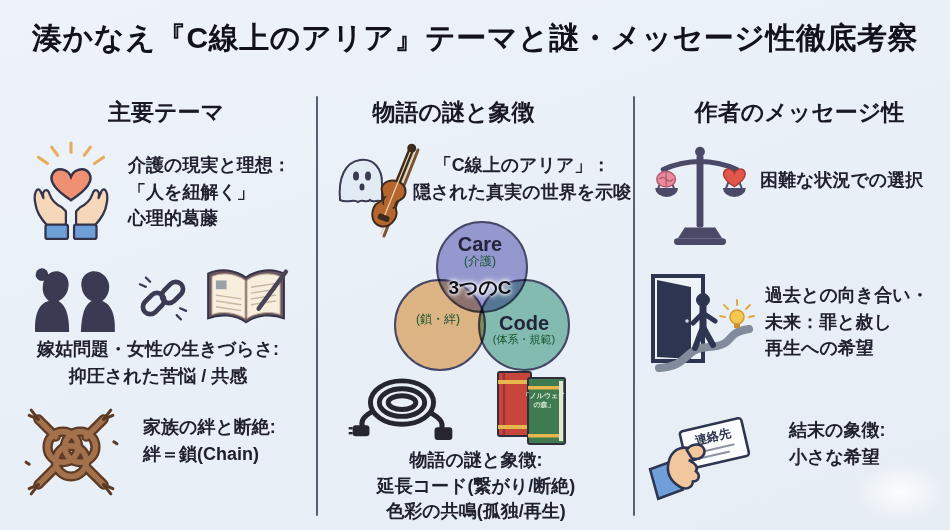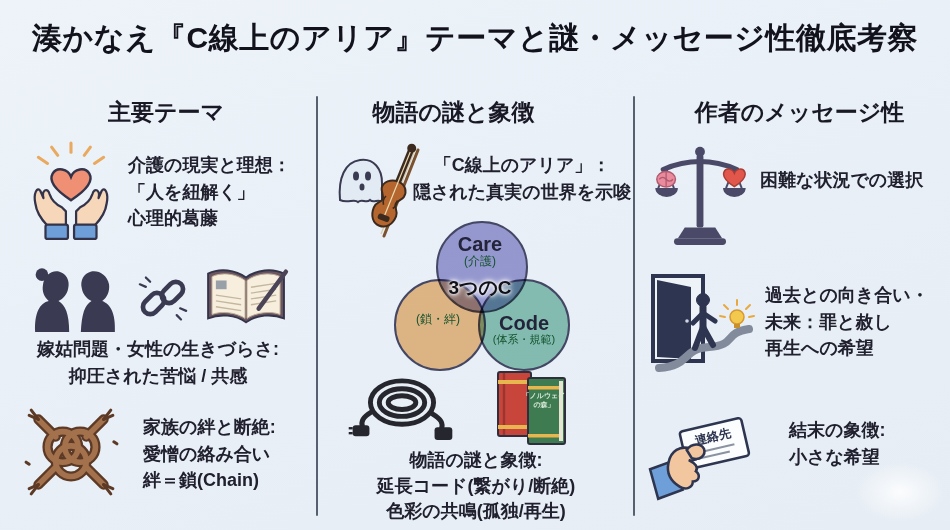--- a/index.html
+++ b/index.html
@@ -130,21 +130,20 @@
     <line x1="18" y1="82" x2="11" y2="91"></line>
       <line x1="18" y1="82" x2="9" y2="86"></line>
     <line x1="82" y1="82" x2="89" y2="91"></line>
       <line x1="82" y1="82" x2="91" y2="86"></line>
     <line x1="6" y1="60" x2="9" y2="62"></line>
       <line x1="92" y1="40" x2="95" y2="42"></line>
   </g>
 </svg>
 <div class="abs txt" style="left:128px;top:414px;width:185px;margin-left:15px;">
   <div>家族の絆と断絶:</div>
-  <div>愛憎の絡み合い</div>
   <div>絆＝鎖(Chain)</div>
 </div>
 
 <svg class="abs" style="left:328px;top:136px;" width="100" height="108" viewBox="0 0 100 108">
   <path d="M12 64 C10 42 17 26 32 24 C46 22 54 33 54 47 L54 66 C50 62 46 68 42 64 C38 68 34 62 30 66 C26 62 20 68 12 64 Z" fill="#e2eaf3" stroke="#3a3a52" stroke-width="2"></path>
   <ellipse cx="28" cy="40" rx="3" ry="4.5" fill="#3a3a52"></ellipse>
   <ellipse cx="40" cy="40" rx="3" ry="4.5" fill="#3a3a52"></ellipse>
   <ellipse cx="34" cy="51" rx="2.5" ry="3.5" fill="#3a3a52"></ellipse>
   <line x1="90" y1="14" x2="56" y2="100" stroke="#7a5230" stroke-width="3" stroke-linecap="round"></line>
   <line x1="87" y1="14" x2="53" y2="98" stroke="#d9cba8" stroke-width="1.2"></line>

